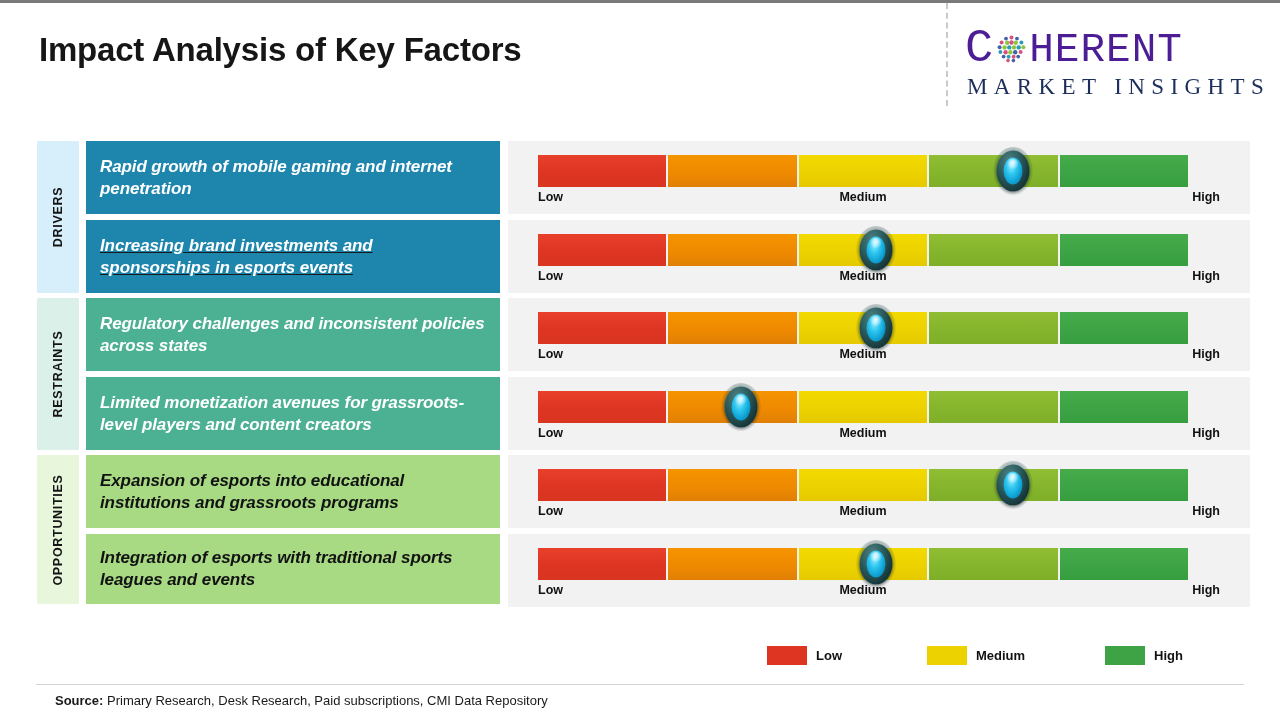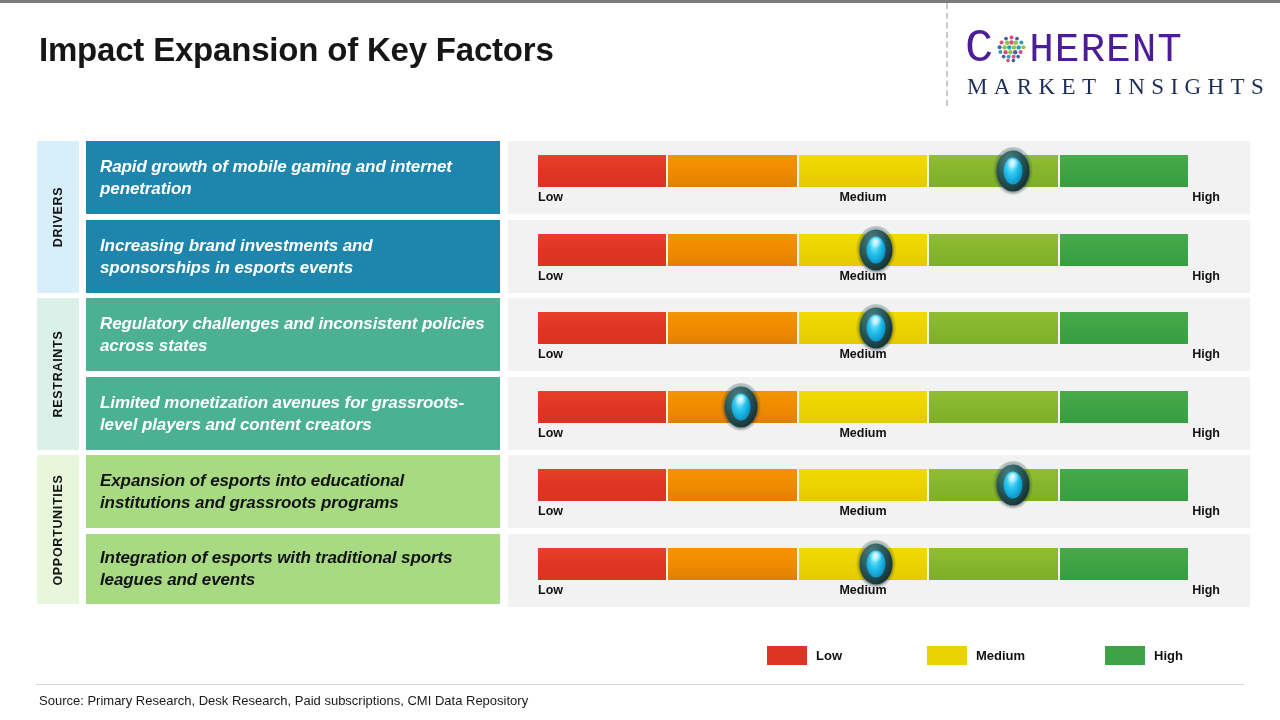--- a/index.html
+++ b/index.html
@@ -95,31 +95,31 @@
 
   
   .legend{position:absolute;left:767px;top:646px;width:420px;height:20px;}
   .leg-item{position:absolute;display:flex;align-items:center;gap:9px;}
   .leg-swatch{width:40px;height:19px;}
   .leg-text{font-size:13px;font-weight:bold;color:#111;}
 
   
   .footer-rule{position:absolute;left:36px;top:684px;width:1208px;height:1px;background:#d4d4d4;}
   .source{position:absolute;left:39px;top:693px;font-size:13px;color:#1a1a1a;white-space:nowrap;}
-  .source b{font-weight:normal;}
+  .source b{font-weight:bold;margin-left:16px;}
 </style>
 </head>
 <body>
 
 <div class="slide">
 
   <div class="top-rule"></div>
   <div class="dash-line"></div>
 
-  <div class="title">Impact Expansion of Key Factors</div>
+  <div class="title">Impact Analysis of Key Factors</div>
 
   <div class="logo">
     <div class="logo-main">
       <span class="logo-c">C</span><span class="logo-globe">
         <svg width="33" height="33" viewBox="0 0 33 33" aria-hidden="true">
           <g>
             <circle cx="16.5" cy="5.5" r="2.0" fill="#d94f7e"></circle>
             <circle cx="11.0" cy="6.6" r="1.9" fill="#3e63a8"></circle>
             <circle cx="22.0" cy="6.6" r="1.9" fill="#3e63a8"></circle>
             <circle cx="6.6" cy="10.6" r="2.0" fill="#d94f7e"></circle>
@@ -157,21 +157,21 @@
   <div class="cat cat-restraints" style="top:298px;height:152px;">
     <div class="cat-label">RESTRAINTS</div>
   </div>
   <div class="cat cat-opportunities" style="top:455px;height:149px;">
     <div class="cat-label">OPPORTUNITIES</div>
   </div>
 
   <div class="factor f-drivers" style="top:141px;height:73px;">
     <span>Rapid growth of mobile gaming and internet penetration</span>
   </div>
-  <div class="factor f-drivers" style="top:220px;height:73px;">
+  <div class="factor f-drivers" style="top:220px;height:73px;text-decoration:underline;">
     <span>Increasing brand investments and sponsorships in esports events</span>
   </div>
   <div class="factor f-restraints" style="top:298px;height:73px;">
     <span>Regulatory challenges and inconsistent policies across states</span>
   </div>
   <div class="factor f-opportunities" style="top:455px;height:73px;">
     <span>Expansion of esports into educational institutions and grassroots programs</span>
   </div>
   <div class="factor f-restraints" style="top:377px;height:73px;">
     <span>Limited monetization avenues for grassroots-level players and content creators</span>

